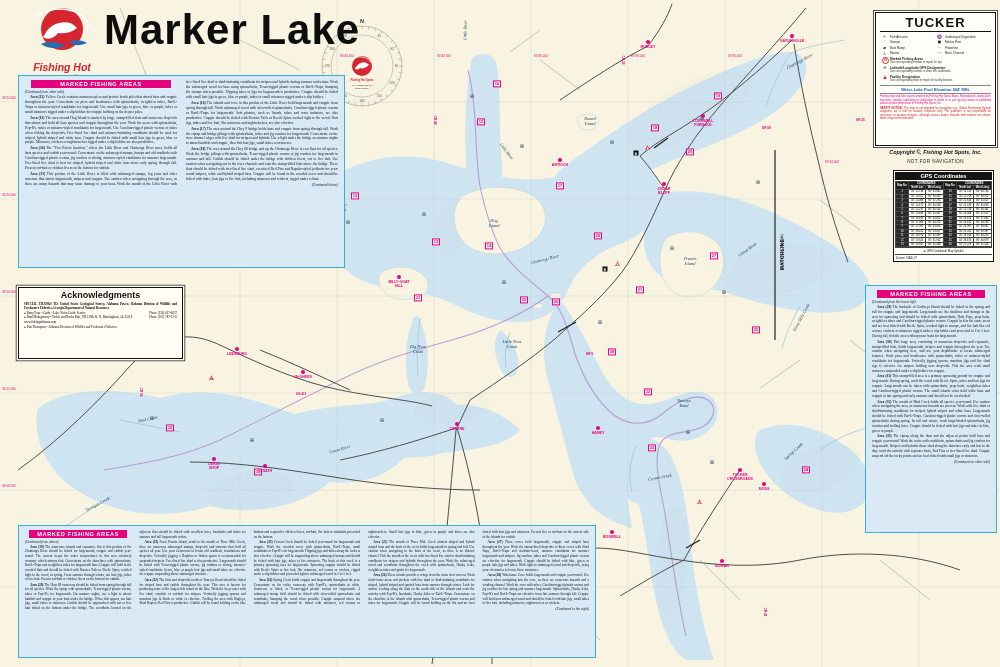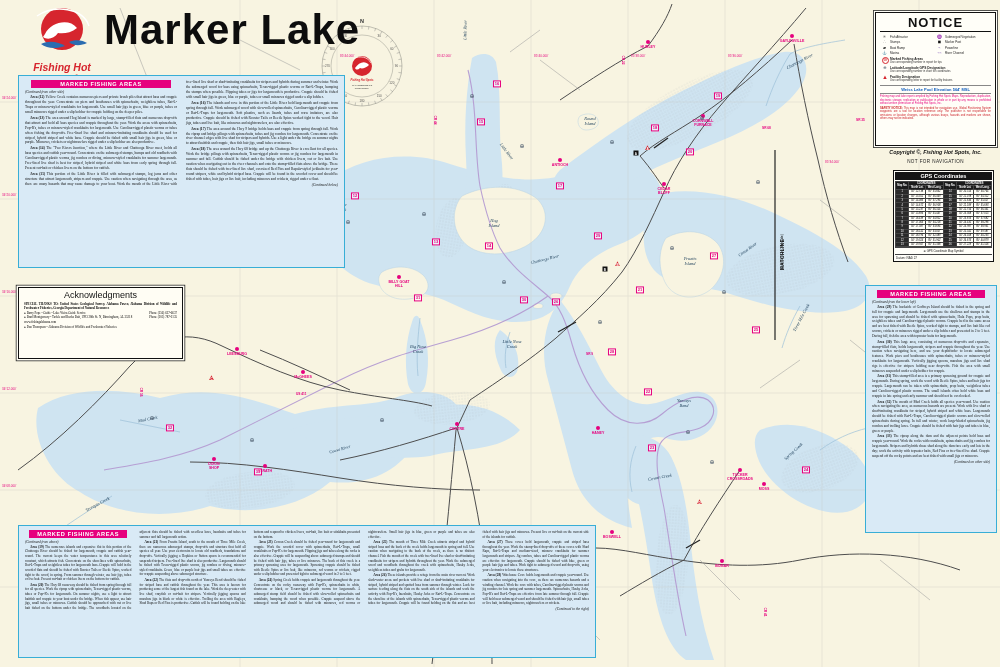--- a/index.html
+++ b/index.html
@@ -47,21 +47,21 @@
   #box-left .cols{column-count:2;column-gap:9px;height:180px;}
   #box-bottom{left:18px;top:525px;width:578px;height:133px;}
   #box-bottom .cols{column-count:5;column-gap:8px;height:121px;}
   #box-bottom .fp{font-size:3.35px;}
   #box-right{left:865px;top:285px;width:132px;height:248px;}
   #box-right .fp{font-size:3.5px;}
   
   #ack{left:18px;top:287px;width:165px;height:72px;position:absolute;background:#fffdf4;
        border:1px solid #111;box-shadow:0 0 0 1.5px #fffdf4,0 0 0 2.2px #111;z-index:2;
        padding:2px 5px;box-sizing:border-box;}
-  #ack h2{font-size:9px;margin:0 0 1.5px;text-align:center;font-weight:normal;color:#111;}
+  #ack h2{font-size:9px;margin:0 0 1.5px;text-align:center;font-weight:bold;color:#111;}
   #ack .intro{font-size:3.1px;font-family:"Liberation Serif",serif;text-align:justify;margin:0 0 1px;font-weight:bold;}
   #ack .entry{font-size:3.1px;font-family:"Liberation Serif",serif;margin:0 0 0.8px;}
   #ack .entry .ph{float:right;}
   
   #legend{position:absolute;left:875px;top:12px;width:121px;height:134px;background:#fffef8;
           border:1px solid #111;box-shadow:0 0 0 1.2px #fffef8,0 0 0 1.9px #111;z-index:2;
           box-sizing:border-box;padding:2px 4px;}
   #legend h1{font-size:13px;margin:0;text-align:center;border-bottom:0.8px solid #111;
              padding-bottom:1px;letter-spacing:1px;color:#111;}
   .lgrid{display:grid;grid-template-columns:9px 44px 9px 1fr;column-gap:1px;row-gap:1.6px;
@@ -443,21 +443,21 @@
     <path d="M12,10 C30,-2 58,2 64,20" fill="none" stroke="#fff" stroke-width="1.4"></path>
     <path d="M20,28 C26,16 44,12 52,22 C46,27 38,28 33,27 C29,33 22,34 18,31 Z" fill="#fff"></path>
     <path d="M16,38 C24,34 34,36 40,40 C32,43 22,43 16,38 Z" fill="#2b6cb0"></path>
     <path d="M44,36 C50,33 58,34 62,37 C56,40 48,40 44,36 Z" fill="#2b6cb0"></path>
   </svg>
   <div id="logo-text"><span>Fishing Hot Spots</span><sup>®</sup></div>
 </div>
 <div id="page-title">Marker Lake</div>
 
 <div id="legend">
-  <h1>NOTICE</h1>
+  <h1>TUCKER</h1>
   <div class="lgrid" id="legend-symbols">
       <span class="lic" style="color: rgb(85, 85, 85);">✳</span>
       <span class="llab">Fish Attractor</span>
       <span class="lic" style="color: rgb(106, 125, 106);">♒</span>
       <span class="llab">Submerged Vegetation</span>
       <span class="lic" style="color: rgb(136, 136, 136);">∴</span>
       <span class="llab">Stumps</span>
       <span class="lic" style="color: rgb(17, 17, 17);">◼</span>
       <span class="llab">Marker Post</span>
       <span class="lic" style="color: rgb(17, 17, 17);">▰</span>

